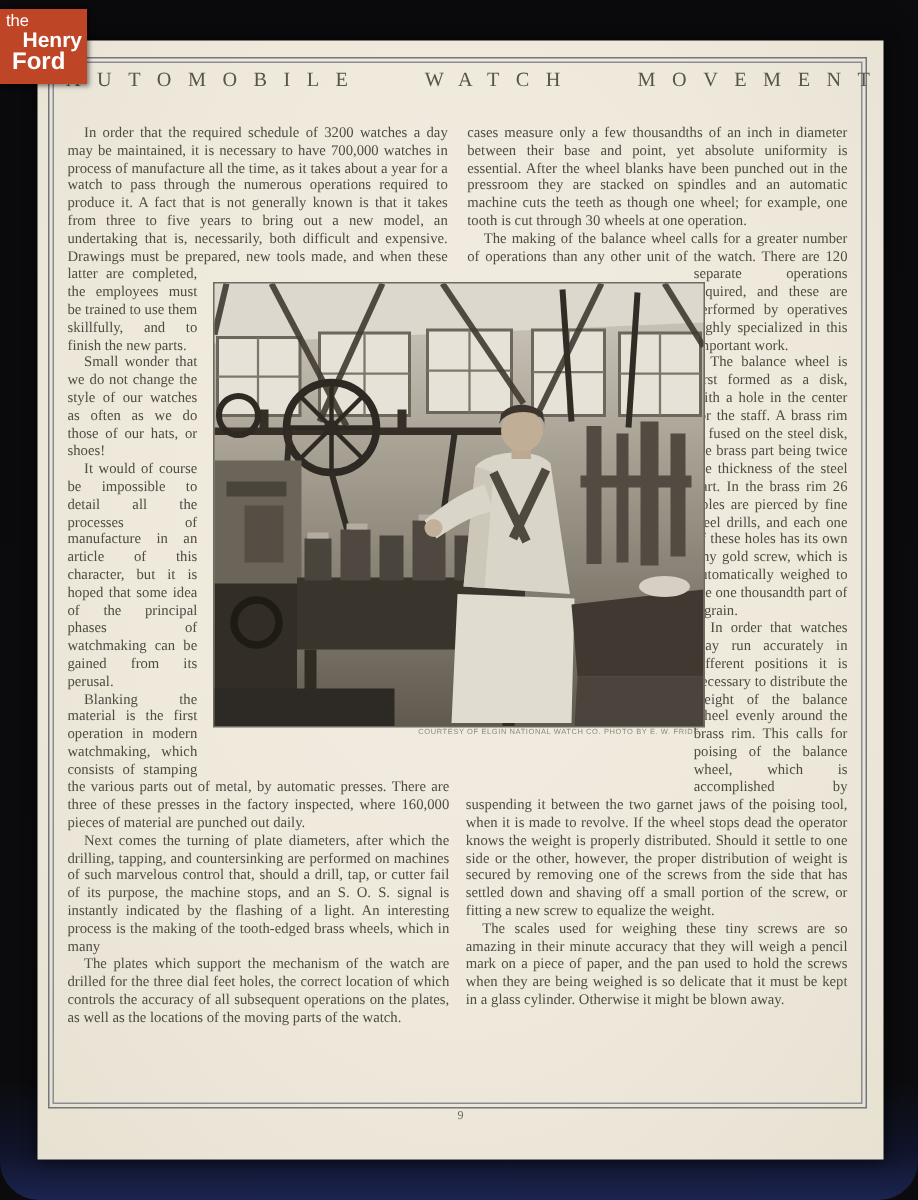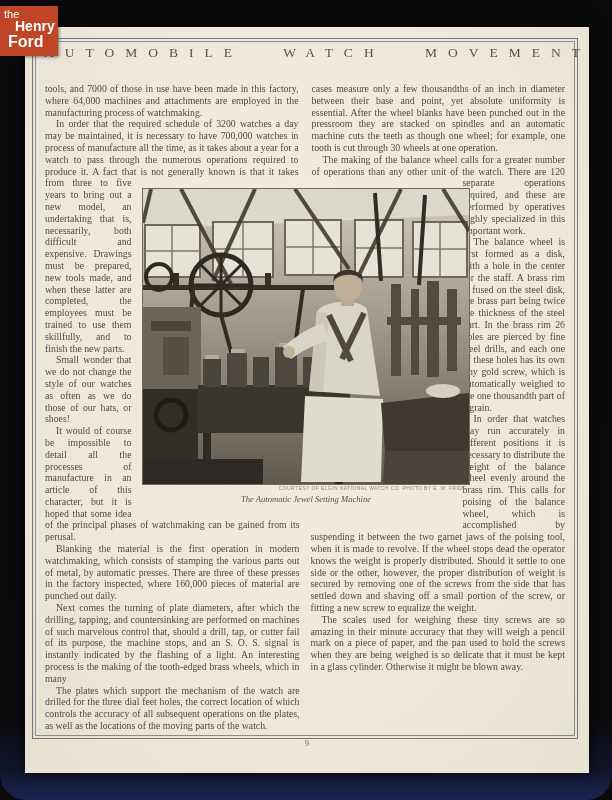--- a/index.html
+++ b/index.html
@@ -60,21 +60,20 @@
   <div class="page">
     <div class="frame">
       <div class="frame-inner"></div>
 
       <div class="masthead">AUTOMOBILE WATCH MOVEMENT</div>
 
       <div class="columns">
         <div class="col">
           <div class="sp-a-l"></div>
           <div class="sp-b-l"></div>
-          <p class="noindent">tools, and 7000 of those in use have been made in this factory, where 64,000 machines and attachments are employed in the manufacturing process of watchmaking.</p>
           <p>In order that the required schedule of 3200 watches a day may be maintained, it is necessary to have 700,000 watches in process of manufacture all the time, as it takes about a year for a watch to pass through the numerous operations required to produce it. A fact that is not generally known is that it takes from three to five years to bring out a new model, an undertaking that is, necessarily, both difficult and expensive. Drawings must be prepared, new tools made, and when these latter are completed, the employees must be trained to use them skillfully, and to finish the new parts.</p>
           <p>Small wonder that we do not change the style of our watches as often as we do those of our hats, or shoes!</p>
           <p>It would of course be impossible to detail all the processes of manufacture in an article of this character, but it is hoped that some idea of the principal phases of watchmaking can be gained from its perusal.</p>
           <p>Blanking the material is the first operation in modern watchmaking, which consists of stamping the various parts out of metal, by automatic presses. There are three of these presses in the factory inspected, where 160,000 pieces of material are punched out daily.</p>
           <p>Next comes the turning of plate diameters, after which the drilling, tapping, and countersinking are performed on machines of such marvelous control that, should a drill, tap, or cutter fail of its purpose, the machine stops, and an S. O. S. signal is instantly indicated by the flashing of a light. An interesting process is the making of the tooth-edged brass wheels, which in many</p>
           <p>The plates which support the mechanism of the watch are drilled for the three dial feet holes, the correct location of which controls the accuracy of all subsequent operations on the plates, as well as the locations of the moving parts of the watch.</p>
         </div>
         <div class="col">
           <div class="sp-a-r"></div>
           <div class="sp-b-r"></div>
@@ -195,18 +194,17 @@
           <ellipse cx="300" cy="202" rx="17" ry="7" fill="#ddd8cc"></ellipse>
 
           <rect x="0" y="200" width="55" height="95" fill="#2c2823"></rect>
           <circle cx="28" cy="226" r="15" fill="none" stroke="#16140f" stroke-width="5"></circle>
           <rect x="0" y="270" width="120" height="25" fill="#262320"></rect>
 
           <rect width="326" height="295" fill="#7a6f5c" opacity="0.08"></rect>
         </svg>
       </div>
       <div class="credit">COURTESY OF ELGIN NATIONAL WATCH CO.  PHOTO BY E. W. FRIDE</div>
-      <div class="caption">The Automatic Jewel Setting Machine</div>
     </div>
 
     <div class="pagenum">9</div>
   </div>
 </div>
 
 </body></html>

